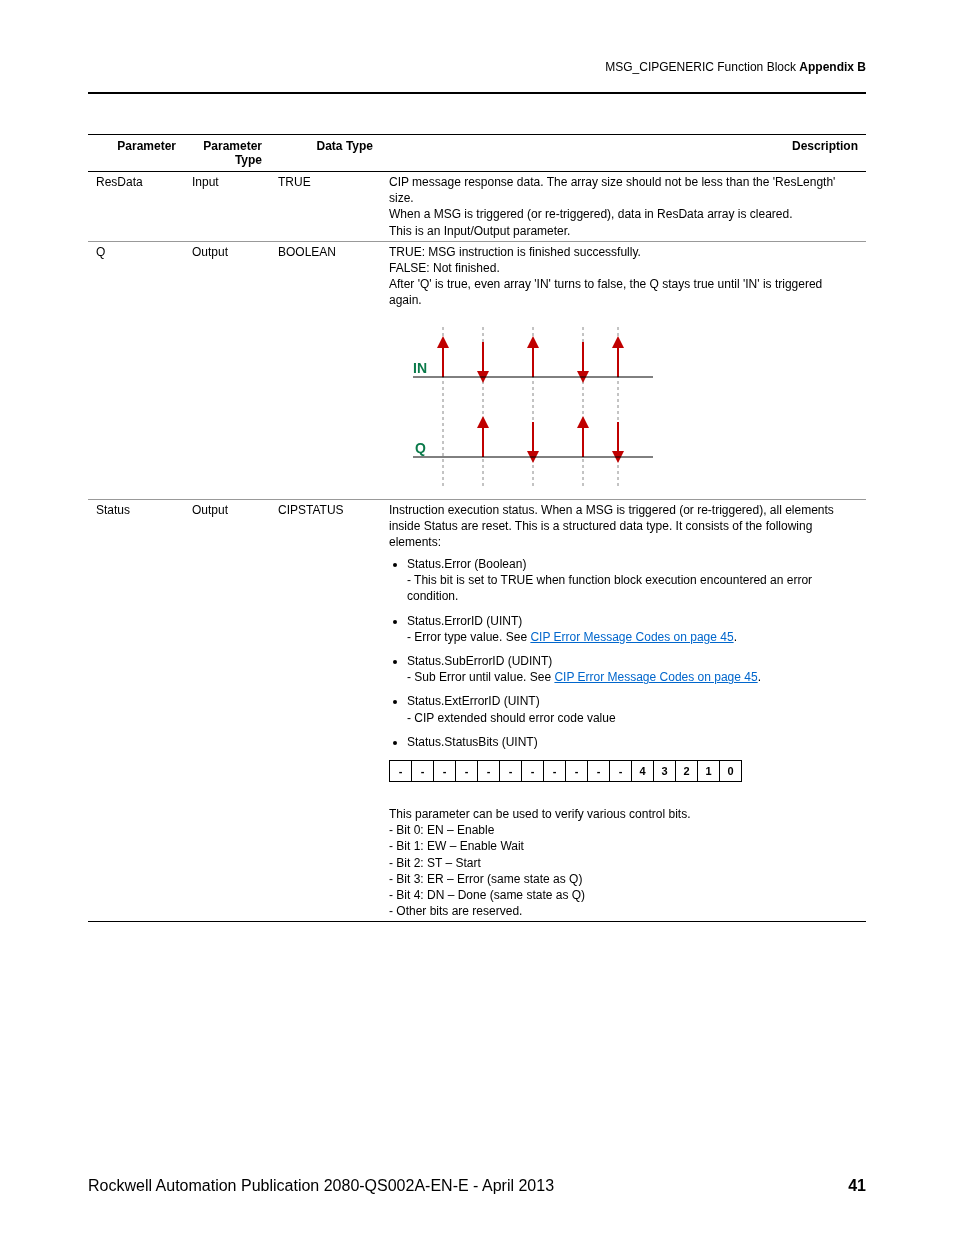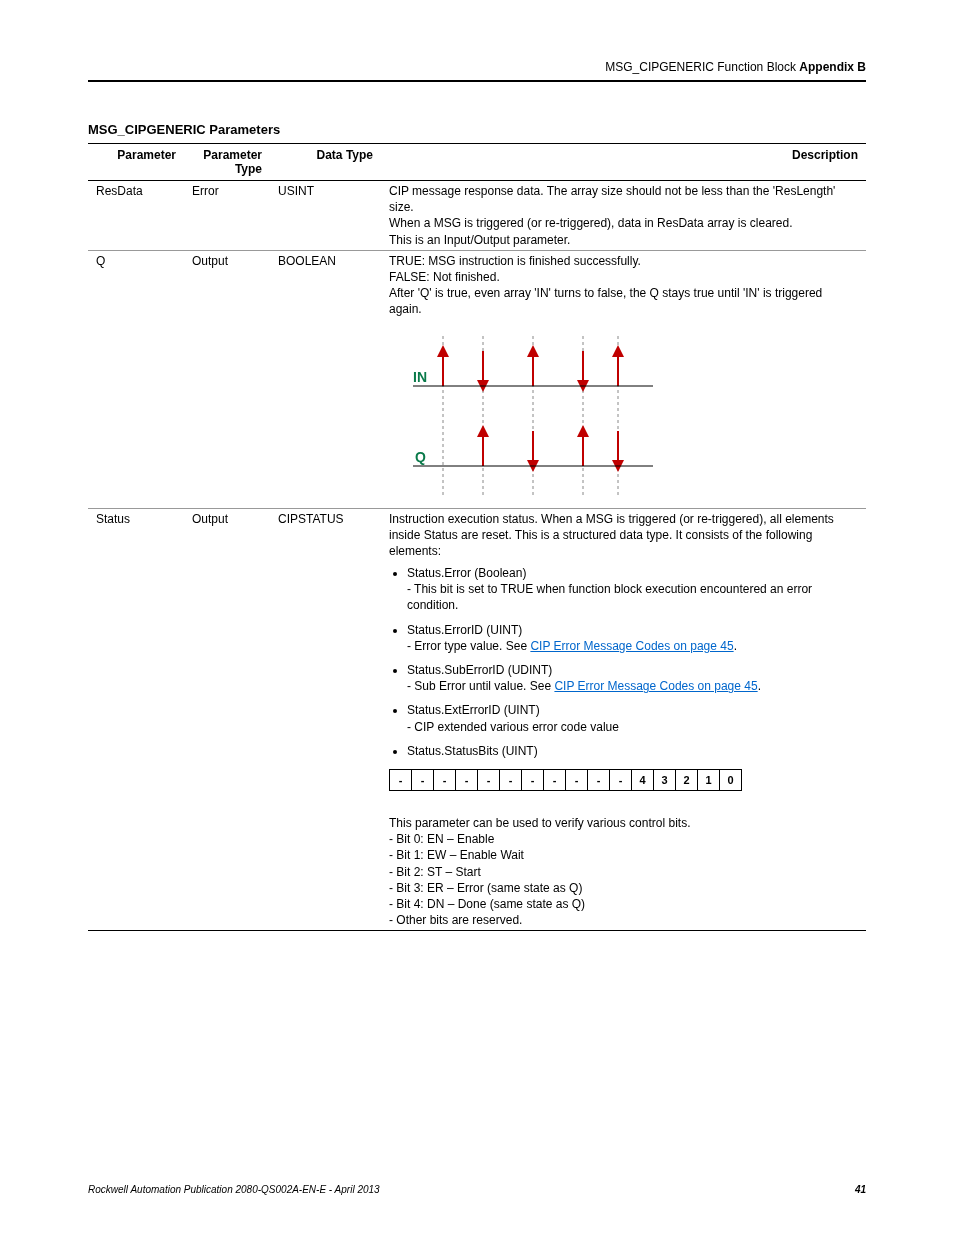--- a/index.html
+++ b/index.html
@@ -16,21 +16,21 @@
   min-height: 1235px;
   position: relative;
 }
 .header-line {
   border-bottom: 2px solid #000;
   margin-bottom: 40px;
 }
 .header-text {
   text-align: right;
   font-size: 12px;
-  padding-bottom: 6px;
+  padding-bottom: 18px;
 }
 .header-text .bold { font-weight: bold; }
 .section-title {
   font-weight: bold;
   font-size: 13px;
   margin-bottom: 6px;
 }
 table.param-table {
   border-collapse: collapse;
   width: 100%;
@@ -83,55 +83,53 @@
   margin-right: -1px;
   background: #fff;
 }
 .footer {
   position: absolute;
   bottom: 40px;
   left: 88px;
   right: 88px;
   display: flex;
   justify-content: space-between;
-  font-size: 10px;
-  font-style: italic;
+  font-size: 16px;
 }
 .footer .pagenum { font-weight: bold; text-align: right; }
 svg { display: block; }
 </style>
 </head>
 <body>
 
 <div class="page">
 
   <div class="header-line">
     <div class="header-text">
       <span>MSG_CIPGENERIC Function Block</span>
       <span class="bold">Appendix B</span>
     </div>
   </div>
 
-  <div class="section-title">MSG_CIPGENERIC Parameters</div>
 
   <table class="param-table">
     <thead>
       <tr>
         <th class="col-param">Parameter</th>
         <th class="col-ptype">Parameter Type</th>
         <th class="col-dtype">Data Type</th>
         <th class="col-desc">Description</th>
       </tr>
     </thead>
     <tbody>
 
       <tr>
         <td>ResData</td>
-        <td>Error</td>
-        <td>USINT</td>
+        <td>Input</td>
+        <td>TRUE</td>
         <td>
           <div>CIP message response data. The array size should not be less than the 'ResLength' size.</div>
           <div>When a MSG is triggered (or re-triggered), data in ResData array is cleared.</div>
           <div>This is an Input/Output parameter.</div>
         </td>
       </tr>
 
       <tr>
         <td>Q</td>
         <td>Output</td>
@@ -193,21 +191,21 @@
               </span>
             </li>
             <li>
               <span>Status.SubErrorID (UDINT)</span><br>
               <span class="sub">
                 <span>- Sub Error until value. See </span><a href="#" class="link">CIP Error Message Codes on page 45</a><span>.</span>
               </span>
             </li>
             <li>
               <span>Status.ExtErrorID (UINT)</span><br>
-              <span class="sub">- CIP extended various error code value</span>
+              <span class="sub">- CIP extended should error code value</span>
             </li>
             <li>
               <span>Status.StatusBits (UINT)</span>
             </li>
           </ul>
           <div class="bit-row">
             <div class="bit-cell">-</div>
             <div class="bit-cell">-</div>
             <div class="bit-cell">-</div>
             <div class="bit-cell">-</div>

